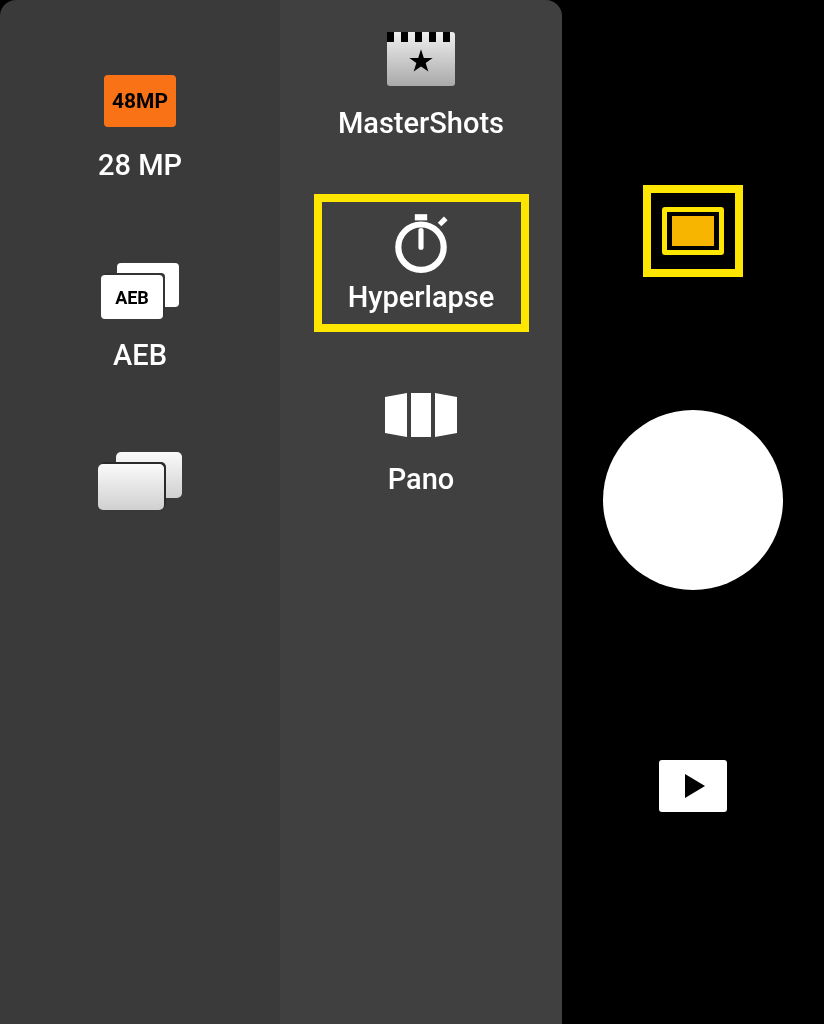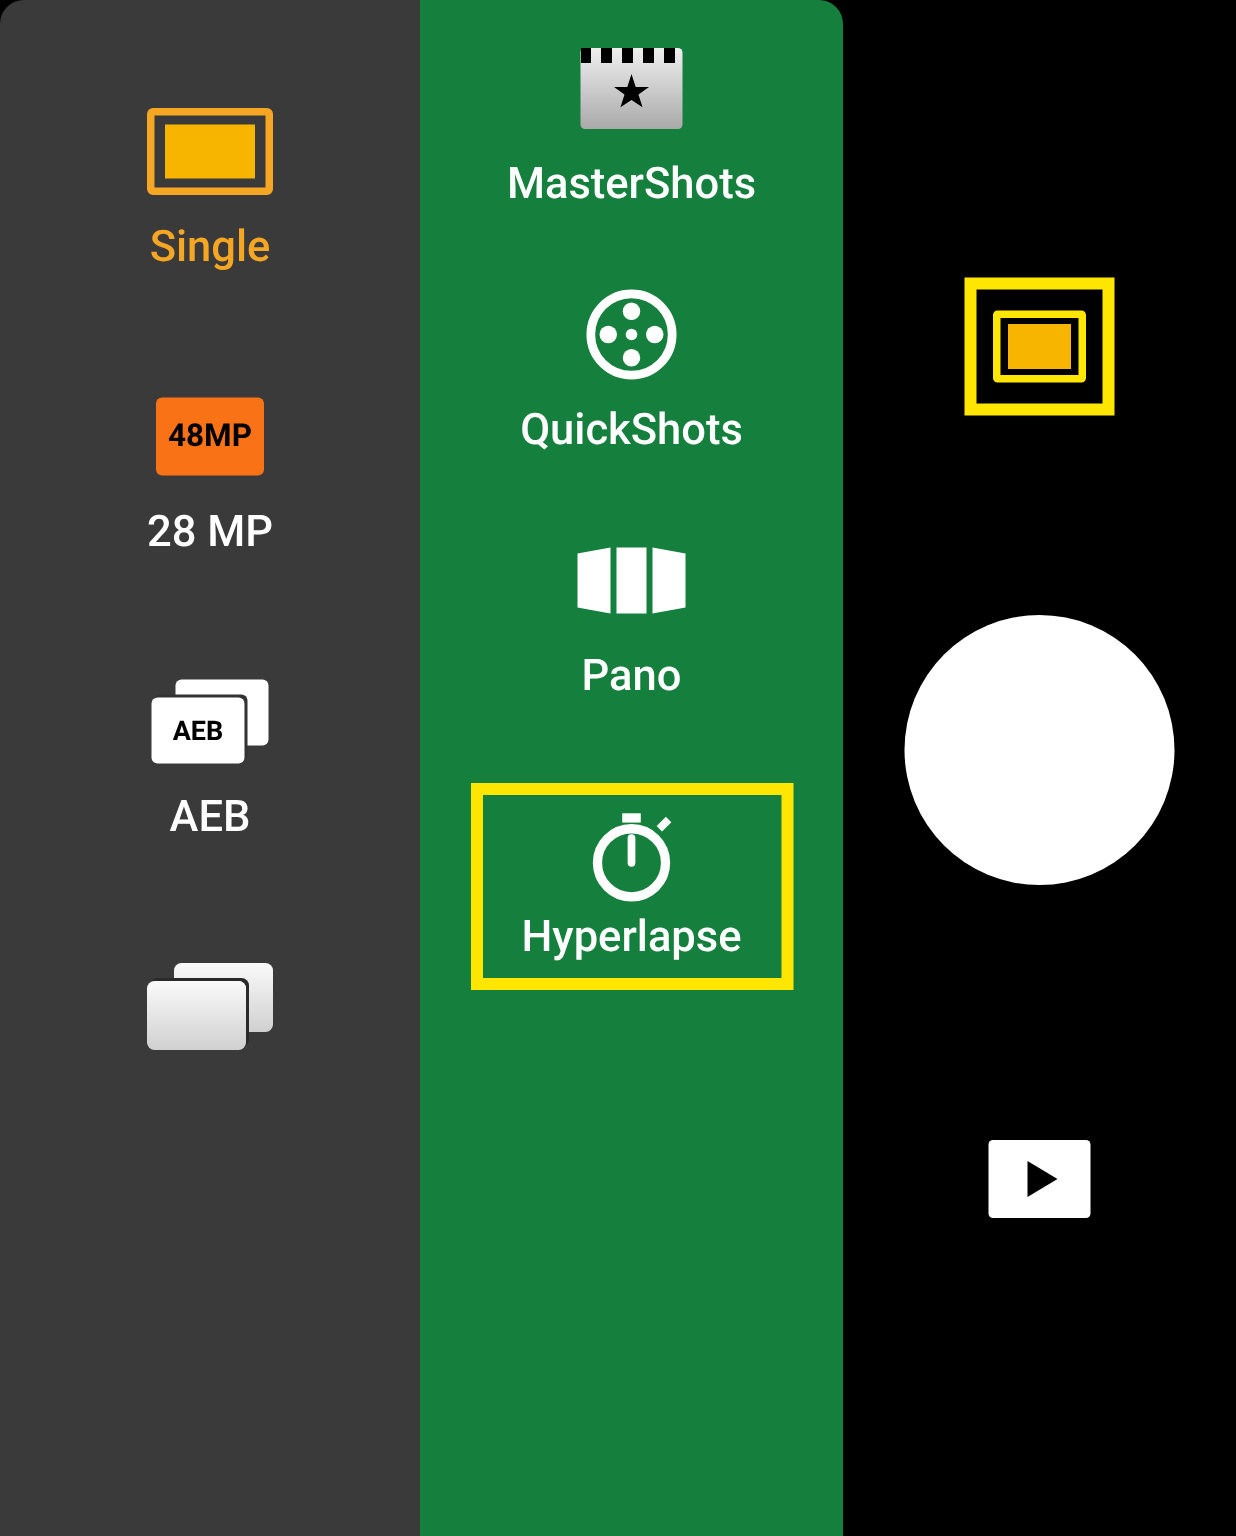--- a/index.html
+++ b/index.html
@@ -20,21 +20,21 @@
       flex-direction: column;
       align-items: center;
       padding-top: 72px;
       gap: 80px;
       position: relative;
       border-top-left-radius: 16px;
     }
     .col2 {
       width: 282px;
       height: 100%;
-      background: #15803d;
+      background: #404040;
       display: flex;
       flex-direction: column;
       align-items: center;
       padding-top: 30px;
       gap: 54px;
       border-top-right-radius: 16px;
     }
     .col3 {
       flex: 1;
       background: #000;
@@ -163,26 +163,20 @@
     .ic-reel svg { width:62px; height:62px; }
     
     .ic-timer svg { width:66px; height:66px; }
     
     .ic-pano svg { width:76px; height:48px; }
   </style>
 </head>
 <body>
 
 <div class="col1">
-  <div class="mode-item">
-    <div class="icon-wrap">
-      <div class="ic-single"></div>
-    </div>
-    <div class="label selected">Single</div>
-  </div>
 
   <div class="mode-item">
     <div class="icon-wrap">
       <div class="ic-48">48MP</div>
     </div>
     <div class="label">28 MP</div>
   </div>
 
   <div class="mode-item">
     <div class="icon-wrap">
@@ -209,56 +203,43 @@
     <div class="icon-wrap">
       <div class="ic-master">
         <svg viewBox="0 0 24 24">
             <path fill="#000" d="M12 2l2.4 7.4H22l-6 4.3 2.3 7.3L12 16.8 5.7 21l2.3-7.3-6-4.3h7.6z"></path>
           </svg>
       </div>
     </div>
     <div class="label">MasterShots</div>
   </div>
 
-  <div class="mode-item">
-    <div class="icon-wrap ic-reel">
-      <svg viewBox="0 0 64 64">
-        <circle cx="32" cy="32" r="28" fill="none" stroke="#fff" stroke-width="6"></circle>
-        <circle cx="32" cy="16" r="6" fill="#fff"></circle>
-        <circle cx="32" cy="48" r="6" fill="#fff"></circle>
-        <circle cx="16" cy="32" r="6" fill="#fff"></circle>
-        <circle cx="48" cy="32" r="6" fill="#fff"></circle>
-        <circle cx="32" cy="32" r="4" fill="#fff"></circle>
-      </svg>
-    </div>
-    <div class="label">QuickShots</div>
-  </div>
-
-  <div class="mode-item">
-    <div class="icon-wrap ic-pano">
-      <svg viewBox="0 0 76 48">
-        <path d="M2 6 L24 2 L24 46 L2 42 Z" fill="#fff"></path>
-        <path d="M28 2 L48 2 L48 46 L28 46 Z" fill="#fff"></path>
-        <path d="M52 2 L74 6 L74 42 L52 46 Z" fill="#fff"></path>
-      </svg>
-    </div>
-    <div class="label">Pano</div>
-  </div>
 
   <div class="mode-item highlight-box">
     <div class="icon-wrap ic-timer">
       <svg viewBox="0 0 64 64">
         <circle cx="32" cy="38" r="22" fill="none" stroke="#fff" stroke-width="6"></circle>
         <rect x="26" y="6" width="12" height="6" fill="#fff"></rect>
         <line x1="50" y1="16" x2="56" y2="10" stroke="#fff" stroke-width="5"></line>
         <line x1="32" y1="38" x2="32" y2="22" stroke="#fff" stroke-width="5" stroke-linecap="round"></line>
       </svg>
     </div>
     <div class="label">Hyperlapse</div>
   </div>
+
+  <div class="mode-item">
+    <div class="icon-wrap ic-pano">
+      <svg viewBox="0 0 76 48">
+        <path d="M2 6 L24 2 L24 46 L2 42 Z" fill="#fff"></path>
+        <path d="M28 2 L48 2 L48 46 L28 46 Z" fill="#fff"></path>
+        <path d="M52 2 L74 6 L74 42 L52 46 Z" fill="#fff"></path>
+      </svg>
+    </div>
+    <div class="label">Pano</div>
+  </div>
 </div>
 
 <div class="col3">
   <div class="photo-mode">
     <div class="photo-mode-inner"></div>
   </div>
   <div class="shutter"></div>
   <div class="playback"></div>
 </div>
 

